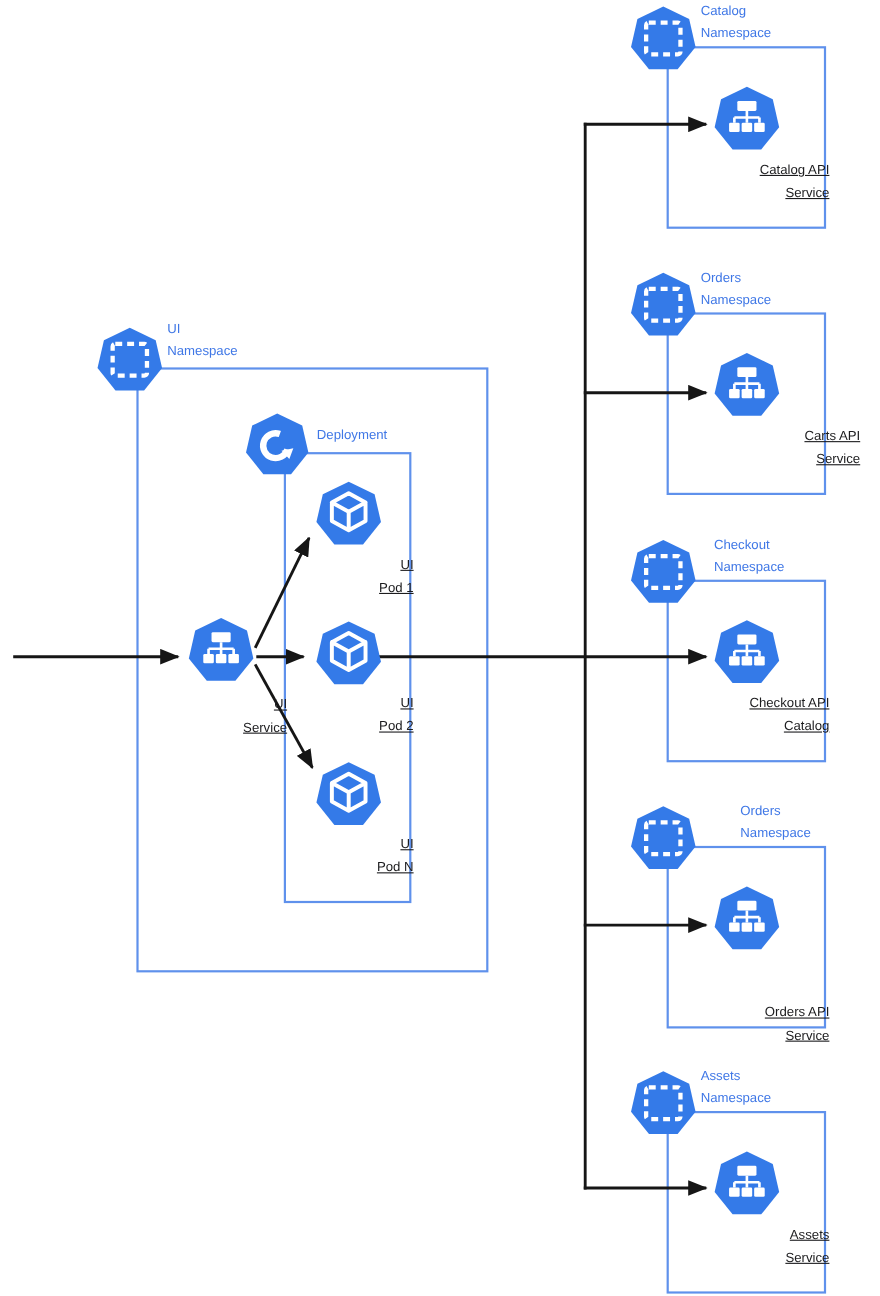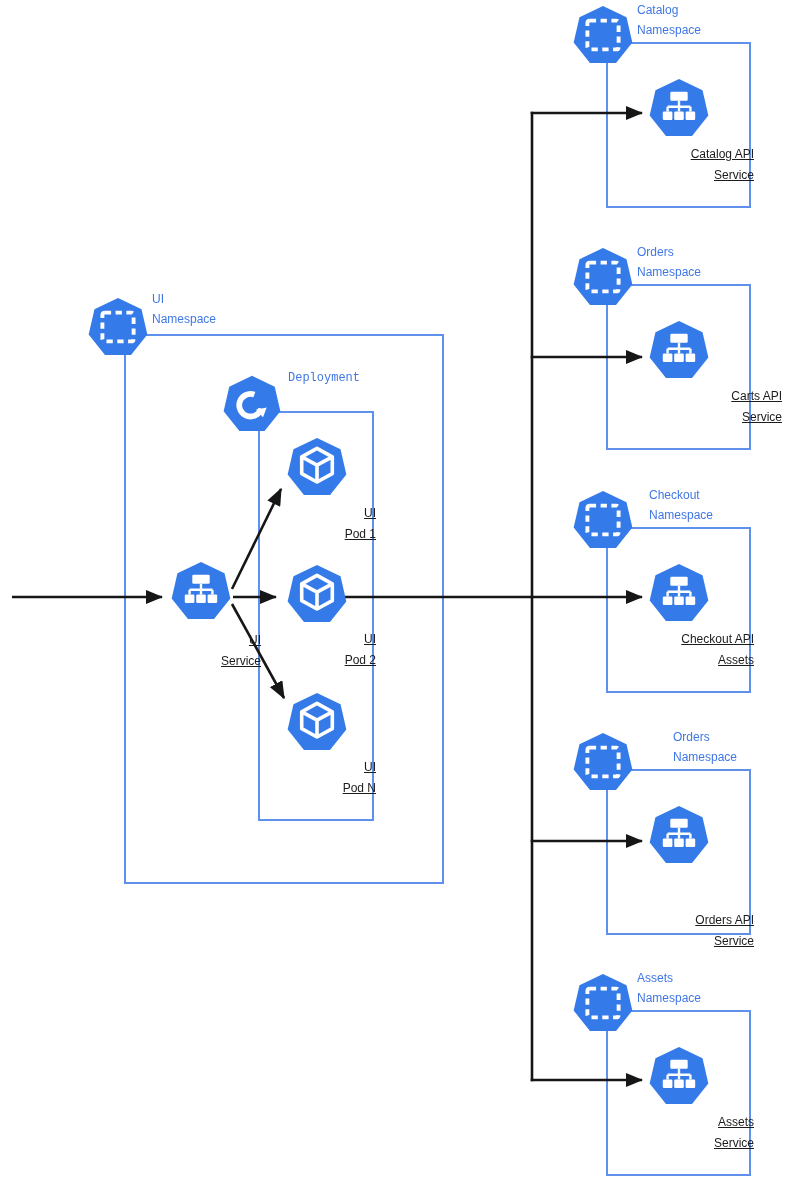--- a/index.html
+++ b/index.html
@@ -98,21 +98,21 @@
 
     <use href="#sym-service" x="649" y="78" width="60" height="60"></use>
     <use href="#sym-service" x="649" y="320" width="60" height="60"></use>
     <use href="#sym-service" x="649" y="563" width="60" height="60"></use>
     <use href="#sym-service" x="649" y="805" width="60" height="60"></use>
     <use href="#sym-service" x="649" y="1046" width="60" height="60"></use>
   </svg>
 
   <div class="lbl blue" style="left:152px;top:290px;">UI
 Namespace</div>
-  <div class="lbl blue" style="left:288px;top:369px;font-family:Liberation Mono, monospace;">Deployment</div>
+  <div class="lbl blue" style="left:288px;top:386px;">Deployment</div>
   <div class="lbl dark ctr120" style="left:141px;top:630px;">UI
 Service</div>
   <div class="lbl dark ctr120" style="left:256px;top:503px;">UI
 Pod 1</div>
   <div class="lbl dark ctr120" style="left:256px;top:629px;">UI
 Pod 2</div>
   <div class="lbl dark ctr120" style="left:256px;top:757px;">UI
 Pod N</div>
 
   <div class="lbl blue" style="left:637px;top:1px;">Catalog
@@ -124,19 +124,19 @@
   <div class="lbl blue" style="left:637px;top:728px;margin-left:36px;">Orders
 Namespace</div>
   <div class="lbl blue" style="left:637px;top:969px;">Assets
 Namespace</div>
 
   <div class="lbl dark ctr150" style="left:604px;top:144px;">Catalog API
 Service</div>
   <div class="lbl dark ctr150" style="left:632px;top:386px;">Carts API
 Service</div>
   <div class="lbl dark ctr150" style="left:604px;top:629px;">Checkout API
-Assets</div>
+Catalog</div>
   <div class="lbl dark ctr150" style="left:604px;top:910px;">Orders API
 Service</div>
   <div class="lbl dark ctr150" style="left:604px;top:1112px;">Assets
 Service</div>
 
 </div>
 
 </body></html>

